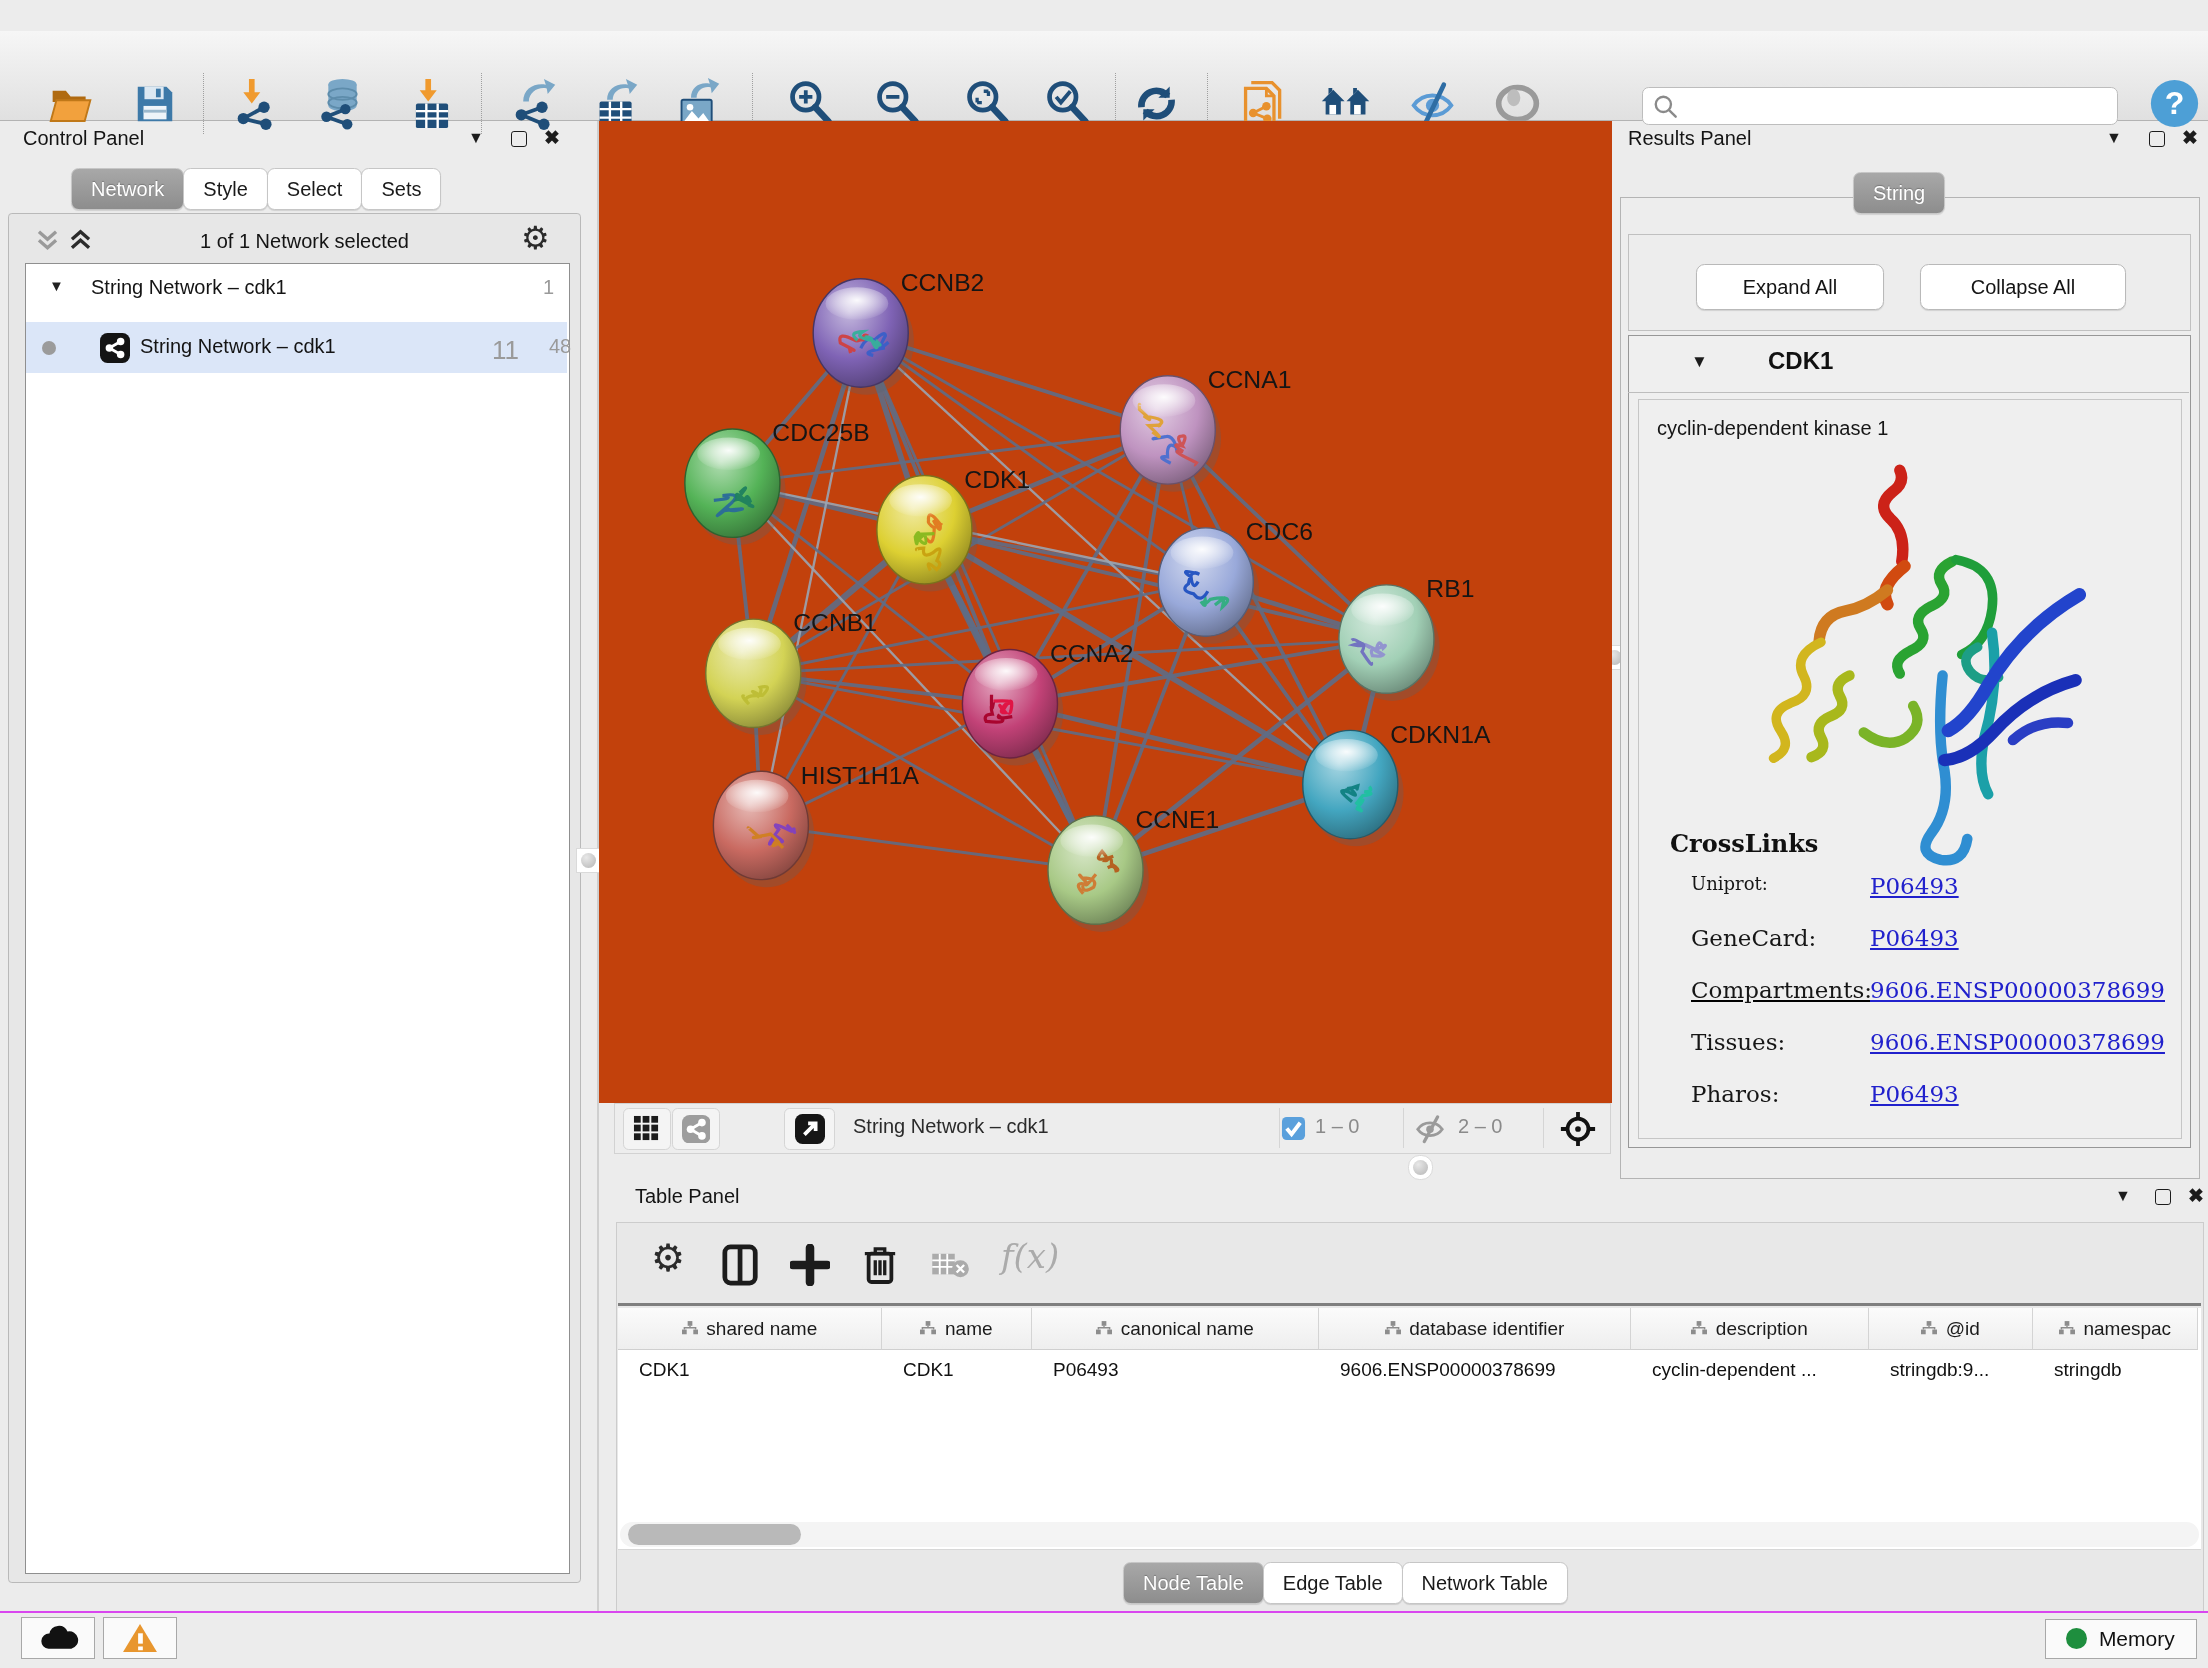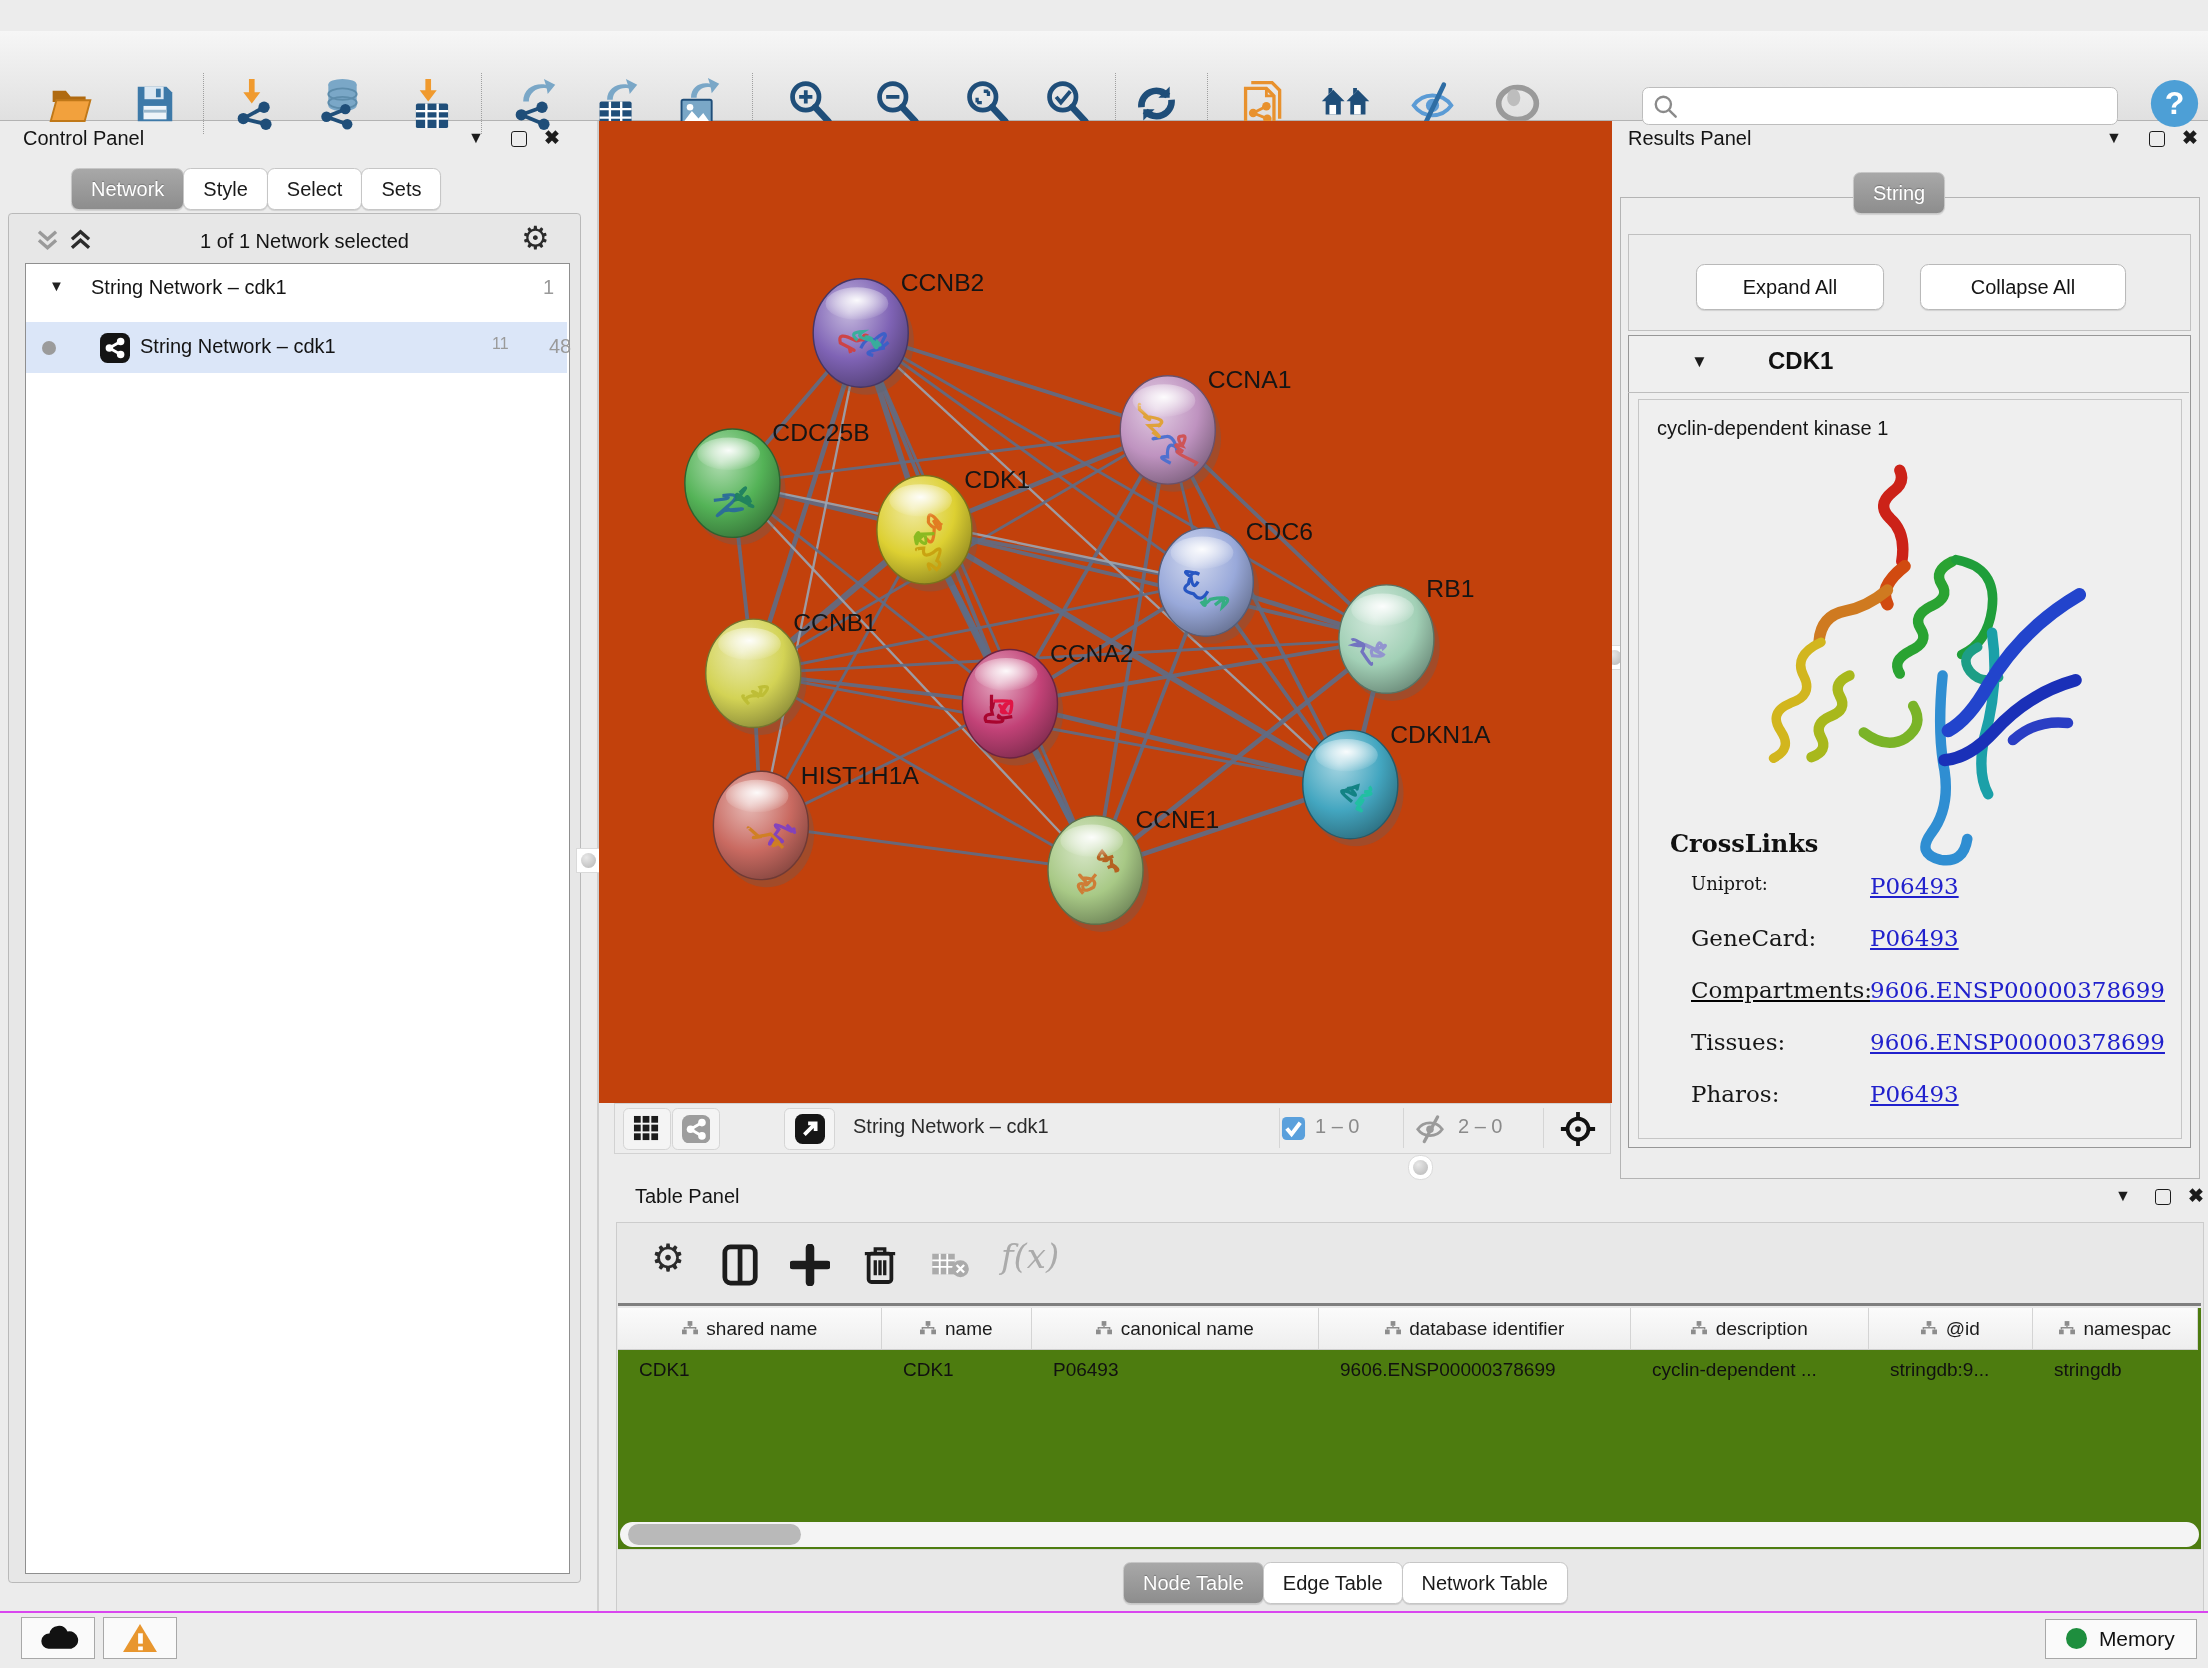--- a/index.html
+++ b/index.html
@@ -39,21 +39,21 @@
   #rp-outer{left:1620px;top:197px;width:578px;height:980px;background:#ededed;border:1px solid #b4b4b4;}
   #rp-btnstrip{left:1628px;top:234px;width:561px;height:95px;background:#ededed;border:1px solid #c0c0c0;}
   .rbtn{position:absolute;top:28.5px;height:44px;background:#fff;border:1px solid #b9b9b9;border-radius:8.6px;font-size:20px;color:#141414;text-align:center;line-height:44px;box-shadow:0 1px 1px rgba(0,0,0,.12);}
   #rp-scroll{left:1628px;top:335px;width:561px;height:811px;background:#efefef;border:1px solid #979797;}
   #rp-inner{left:1638px;top:399px;width:542px;height:738px;background:#efefef;border:1px solid #c6c6c6;}
   .xl-serif{font-family:"DejaVu Serif","Liberation Serif",serif;}
   .xl-link{color:#2121cc;text-decoration:underline;}
   
   #tp-toolbox{left:616px;top:1222px;width:1586px;height:390px;background:#e8e8e8;border:1px solid #cccccc;}
   #tp-sep{left:618px;top:1303px;width:1583px;height:2.9px;background:#7e7e7e;}
-  #tp-table{left:618px;top:1308px;width:1583px;height:241px;background:#4d7c0f;border-bottom:1px solid #d7d7d7;}
+  #tp-table{left:618px;top:1308px;width:1583px;height:241px;background:#ffffff;border-bottom:1px solid #d7d7d7;}
   .thcell{height:42px;border-right:1px solid #d4d4d4;display:flex;align-items:center;justify-content:center;gap:8.6px;font-size:19px;color:#1b1b1b;background:linear-gradient(#fbfbfb,#eeeeee);border-bottom:1px solid #cfcfcf;}
   .tdcell{height:40px;display:flex;align-items:center;padding-left:21px;box-sizing:border-box;font-size:19px;color:#111;}
   #tp-scrolltrack{left:620px;top:1522px;width:1579px;height:25px;background:#f4f4f4;border-radius:12.4px;}
   #tp-thumb{left:628px;top:1524px;width:173px;height:21px;background:#b9b9b9;border-radius:10.5px;}
   
   #statusbar{left:0;top:1611px;width:2208px;height:57px;background:#ececec;border-top:2px solid #d946ef;}
   .sbtn{position:absolute;top:3.8px;width:72px;height:40px;background:#fafafa;border:1.9px solid #a8a8a8;display:flex;align-items:center;justify-content:center;}
   #memorybtn{position:absolute;right:11.4px;top:5.7px;width:150px;height:38px;background:#fafafa;border:1.9px solid #a8a8a8;display:flex;align-items:center;justify-content:center;gap:11.4px;font-size:21px;color:#111;}
   .dot{border-radius:50%;}
   .splitline{background:#cfcfcf;}
@@ -261,21 +261,21 @@
   <div id="cp-row2" class="abs">
     <span class="dot" style="position:absolute;left:16px;top:19px;width:14.3px;height:14.3px;background:#9b9b9b"></span>
     <svg style="position:absolute;left:74px;top:10.5px" width="30" height="30" viewBox="0 0 32 32">
       <rect x="0" y="0" width="32" height="32" rx="8" fill="#141414"></rect>
       <circle cx="10" cy="16" r="4" fill="#fff"></circle>
         <circle cx="22" cy="9" r="4" fill="#fff"></circle>
         <circle cx="22" cy="23" r="4" fill="#fff"></circle>
       <path d="M10 16 L22 9 M10 16 L22 23" stroke="#fff" stroke-width="3"></path>
     </svg>
     <span style="position:absolute;left:114px;top:13.3px;font-size:20px;color:#141414">String Network – cdk1</span>
-    <span class="treecount" style="position:absolute;left:466px;top:13.3px;font-size:16px">11</span>
+    <span class="treecount" style="position:absolute;left:466px;top:13.3px;font-size:26px">11</span>
     <span class="treecount" style="position:absolute;left:523px;top:13.3px;font-size:20px">48</span>
   </div>
 
   <div class="abs splitline" style="left:597px;top:121px;width:1.9px;height:1490px"></div>
   <div class="abs handlebox" style="left:576px;top:848px;width:23px;height:23px">
       <span class="handledot"></span>
     </div>
   <div class="abs handlebox" style="left:1602px;top:645px;width:23px;height:23px">
       <span class="handledot"></span>
     </div>

